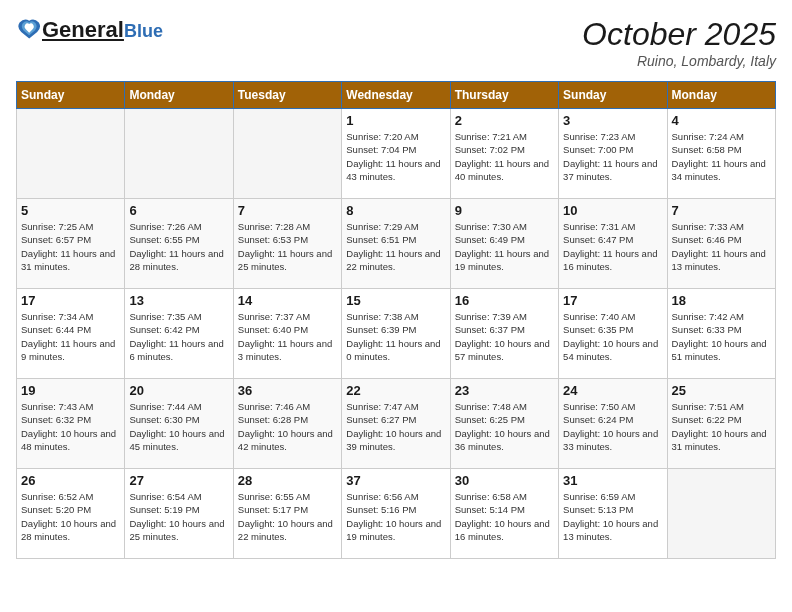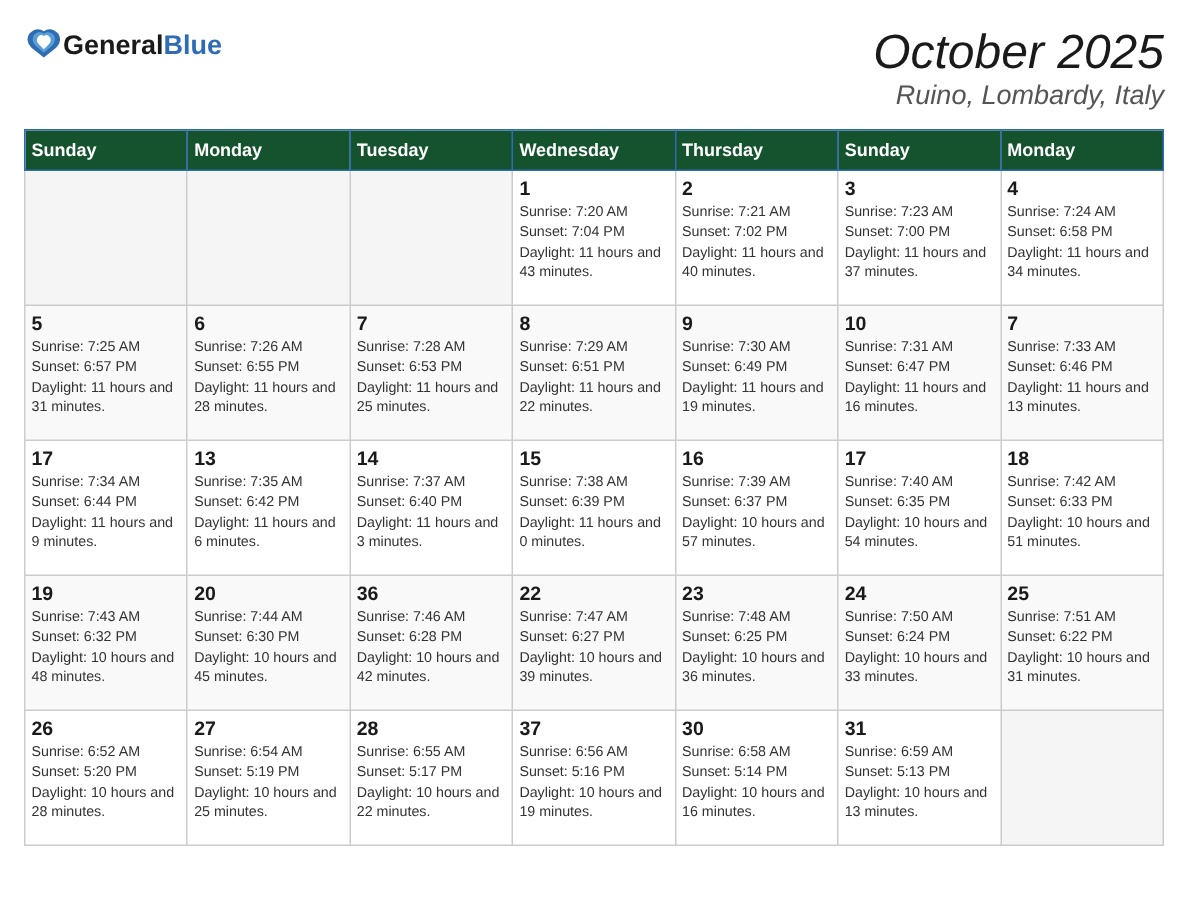--- a/index.html
+++ b/index.html
@@ -28,21 +28,21 @@
     .title-block {
       text-align: right;
       font-style: italic;
     }
     .month-title {
       font-size: 32px;
       font-weight: 300;
       color: #1a1a1a;
     }
     .location {
-      font-size: 18px;
+      font-size: 14px;
       color: #555;
     }
     .calendar {
       width: 100%;
       border-collapse: collapse;
       border: 1px solid #ccc;
     }
     .calendar th {
       background-color: #2e6db4;
       color: #fff;
@@ -75,37 +75,37 @@
       line-height: 1.4;
       color: #333;
     }
     tr:nth-child(even) td {
       background-color: #f9f9f9;
     }
     tr:nth-child(odd) td {
       background-color: #fff;
     }
     .calendar thead tr th {
-      background-color: #14532d;
+      background-color: #a16207;
     }
   </style>
 </head>
 <body>
 
 <div class="header">
   <div class="logo">
     <div>
       <svg class="logo-icon" viewBox="0 0 30 30">
         <path d="M14 6 Q20 2 26 8 Q30 14 24 20 L14 28 L4 20 Q-2 14 2 8 Q8 2 14 6Z" fill="#2e6db4"></path>
         <path d="M14 8 Q18 5 22 9 Q25 13 21 18 L14 24 L7 18 Q3 13 6 9 Q10 5 14 8Z" fill="#5a9fd4"></path>
         <path d="M14 10 Q17 8 19 11 Q21 14 18 17 L14 21 L10 17 Q7 14 9 11 Q11 8 14 10Z" fill="#fff"></path>
       </svg>
     </div>
     <div>
-      <span style="color:#1a1a1a; font-size:18px; font-weight:bold;">General</span><span style="color:#2e6db4; font-size:18px; font-weight:bold;">Blue</span>
+      <span style="color:#1a1a1a; font-size:22px; font-weight:bold;text-decoration:underline;">General</span><span style="color:#2e6db4; font-size:18px; font-weight:bold;">Blue</span>
     </div>
   </div>
   <div class="title-block">
     <div class="month-title">October 2025</div>
     <div class="location">Ruino, Lombardy, Italy</div>
   </div>
 </div>
 
 <table class="calendar">
   <thead>

